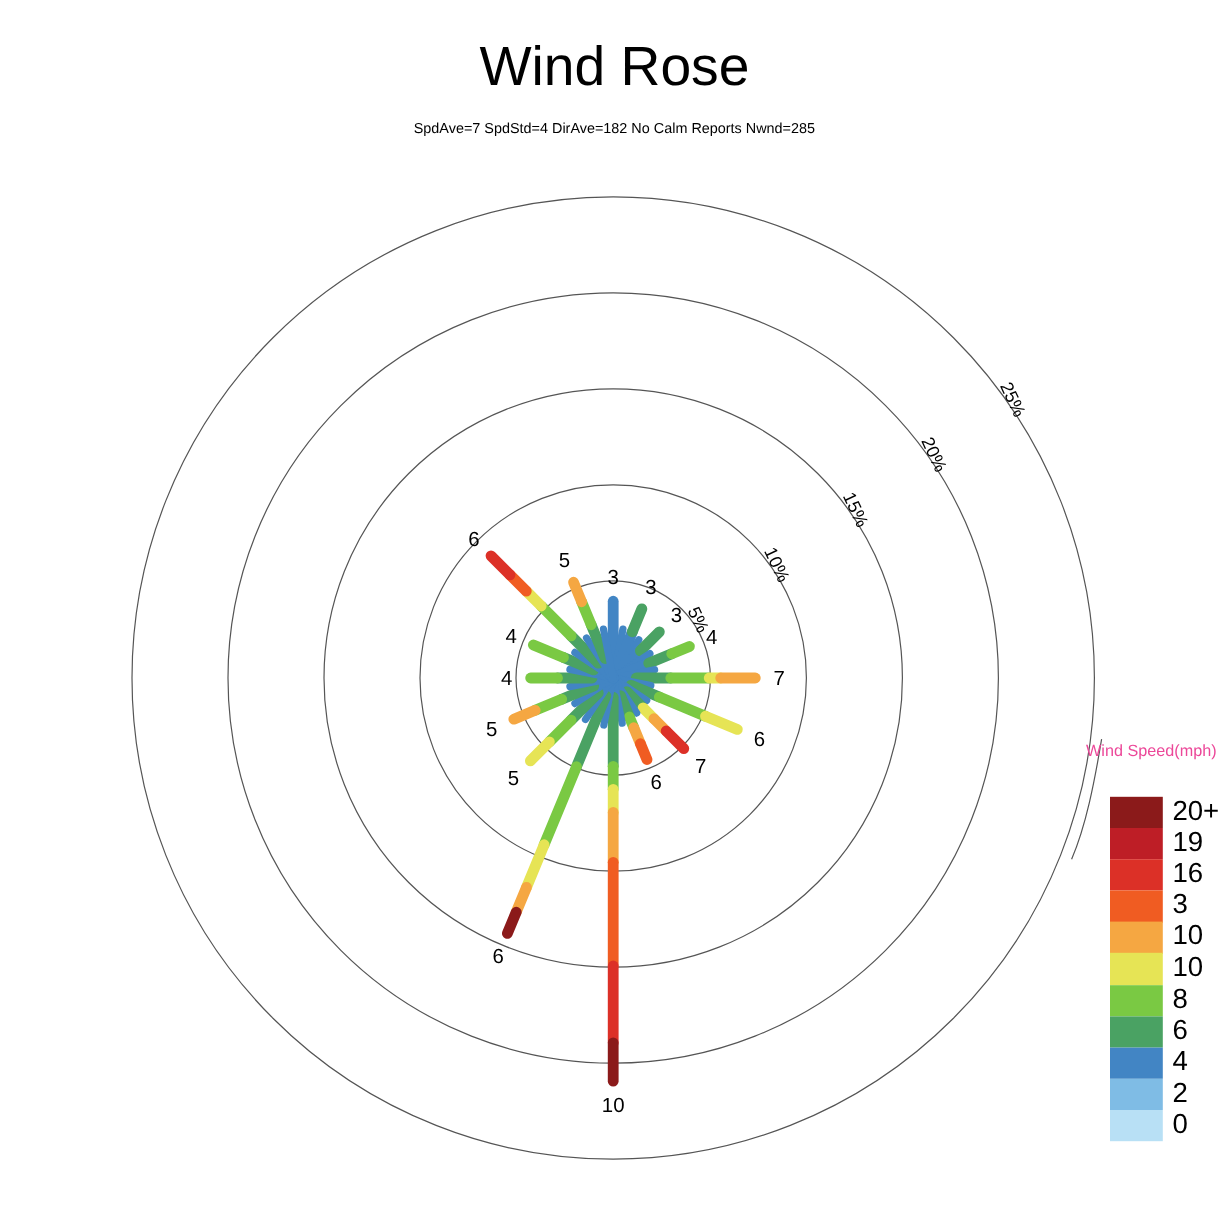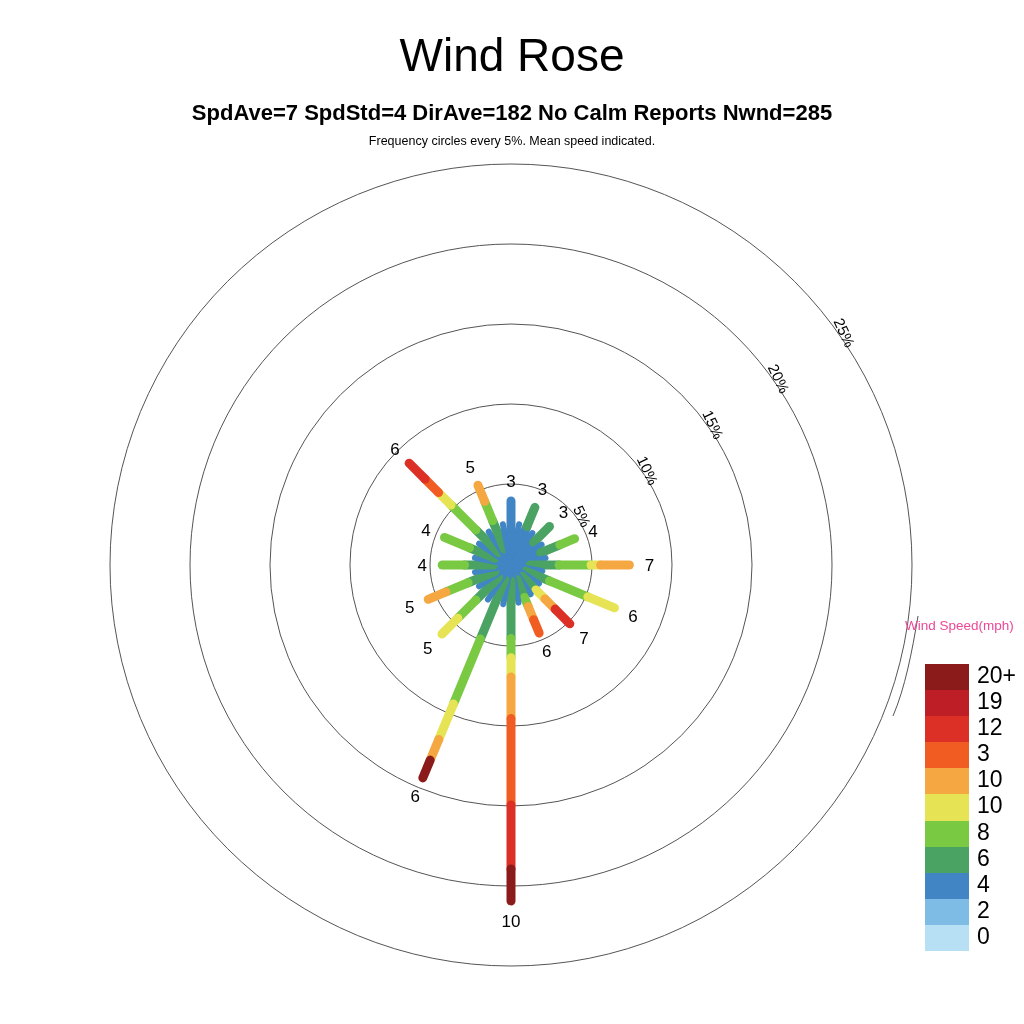--- a/index.html
+++ b/index.html
@@ -29,23 +29,22 @@
     font-size: 46px;
     color: #000;
     letter-spacing: 0px;
   }
   #subtitle {
     position: absolute;
     left: 0;
     top: 84px;
     width: 1024px;
     text-align: center;
-    font-size: 22px;
+    font-size: 12px;
     color: #000;
-    font-weight: bold;
   }
   #note {
     position: absolute;
     left: 0;
     top: 118px;
     width: 1024px;
     text-align: center;
     font-size: 12.5px;
     color: #000;
   }
@@ -98,21 +97,20 @@
     font-family: "Liberation Sans", sans-serif;
   }
 </style>
 </head>
 <body>
 
 <div id="stage">
 
   <div id="title">Wind Rose</div>
   <div id="subtitle">SpdAve=7  SpdStd=4  DirAve=182   No Calm Reports  Nwnd=285</div>
-  <div id="note">Frequency circles every 5%. Mean speed indicated.</div>
 
   <svg id="rose-svg" width="1024" height="1024">
     <g id="rings-group">
         <circle cx="511" cy="549" r="81" fill="none" stroke="#555" stroke-width="1"></circle>
         <circle cx="511" cy="549" r="161" fill="none" stroke="#555" stroke-width="1"></circle>
         <circle cx="511" cy="549" r="241" fill="none" stroke="#555" stroke-width="1"></circle>
         <circle cx="511" cy="549" r="321" fill="none" stroke="#555" stroke-width="1"></circle>
         <circle cx="511" cy="549" r="401" fill="none" stroke="#555" stroke-width="1"></circle>
       </g>
     <g id="petals-group">
@@ -295,21 +293,21 @@
       <div class="legend-row">
         <div class="legend-sw" style="background: rgb(139, 26, 26);"></div>
         <div class="legend-lbl">20+</div>
       </div>
       <div class="legend-row">
         <div class="legend-sw" style="background: rgb(190, 30, 38);"></div>
         <div class="legend-lbl">19</div>
       </div>
       <div class="legend-row">
         <div class="legend-sw" style="background: rgb(220, 48, 39);"></div>
-        <div class="legend-lbl">12</div>
+        <div class="legend-lbl">16</div>
       </div>
       <div class="legend-row">
         <div class="legend-sw" style="background: rgb(240, 92, 34);"></div>
         <div class="legend-lbl">3</div>
       </div>
       <div class="legend-row">
         <div class="legend-sw" style="background: rgb(245, 167, 66);"></div>
         <div class="legend-lbl">10</div>
       </div>
       <div class="legend-row">

